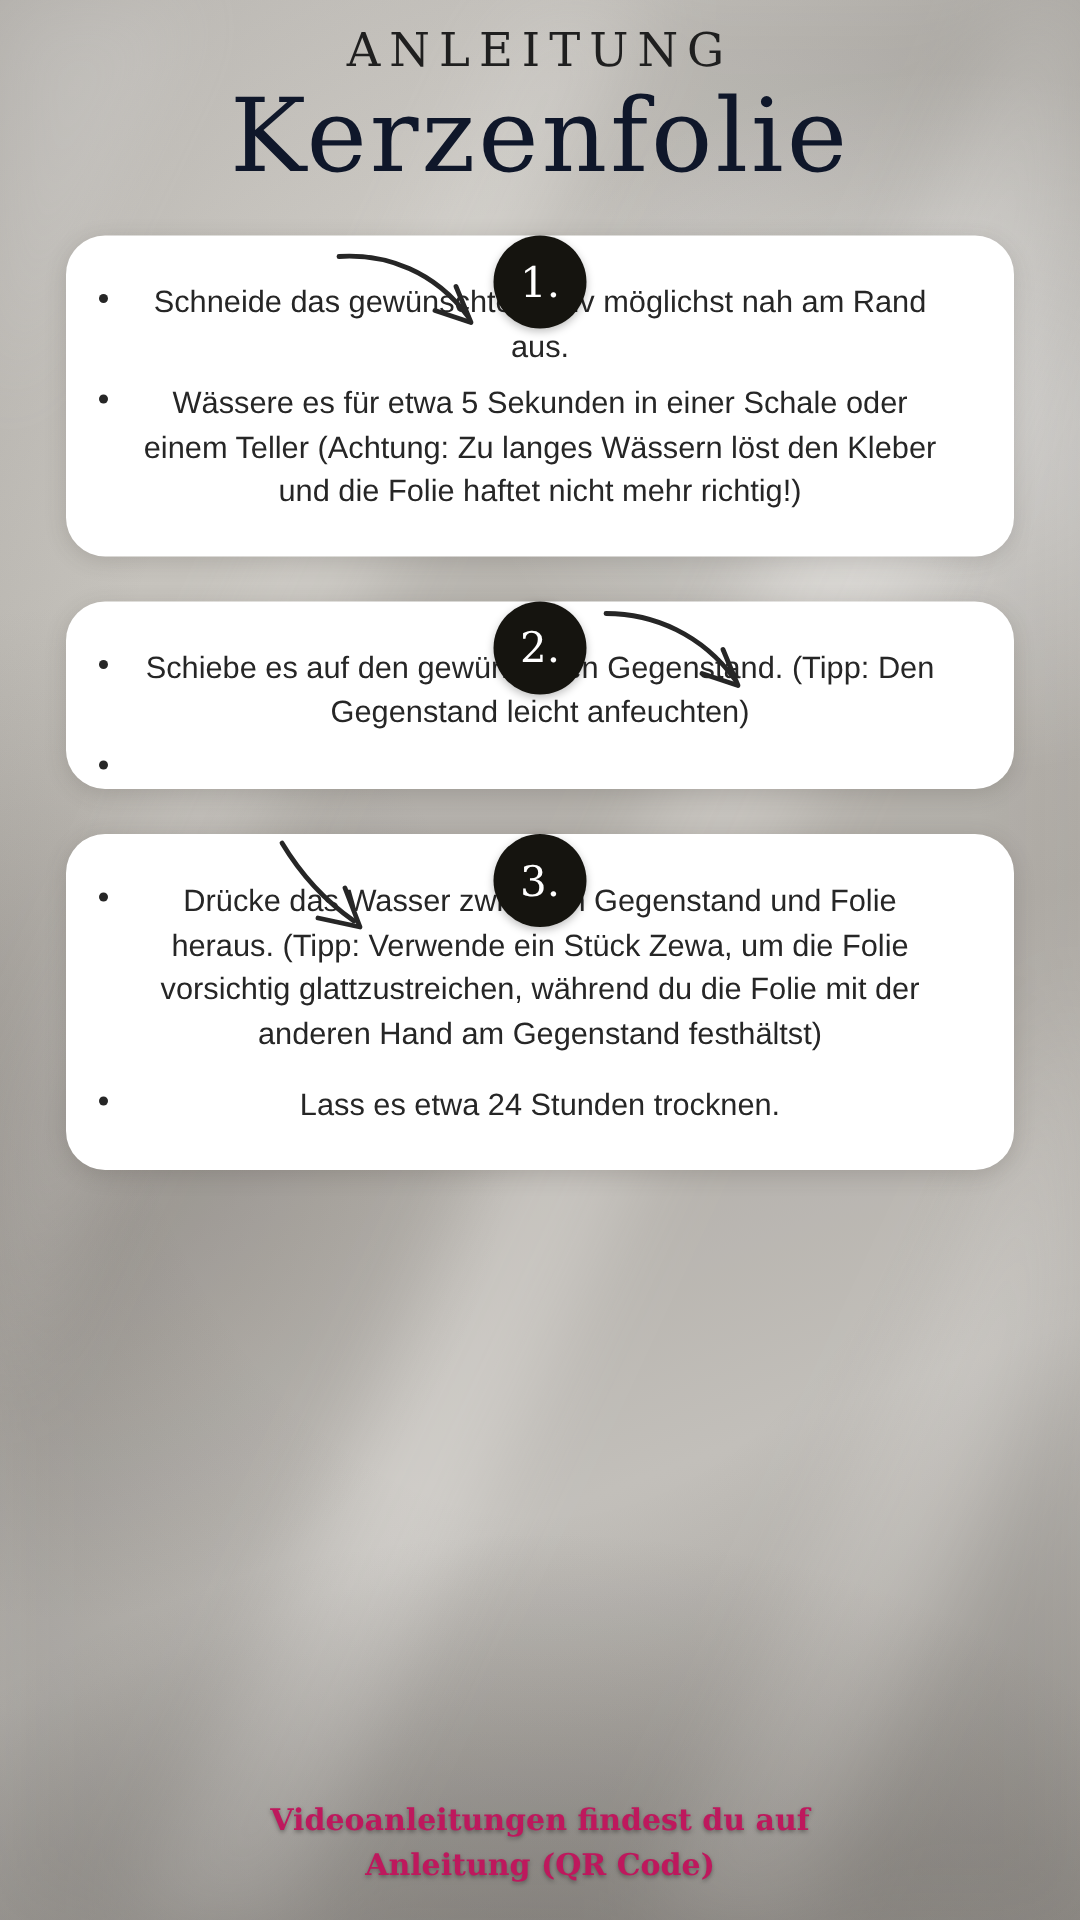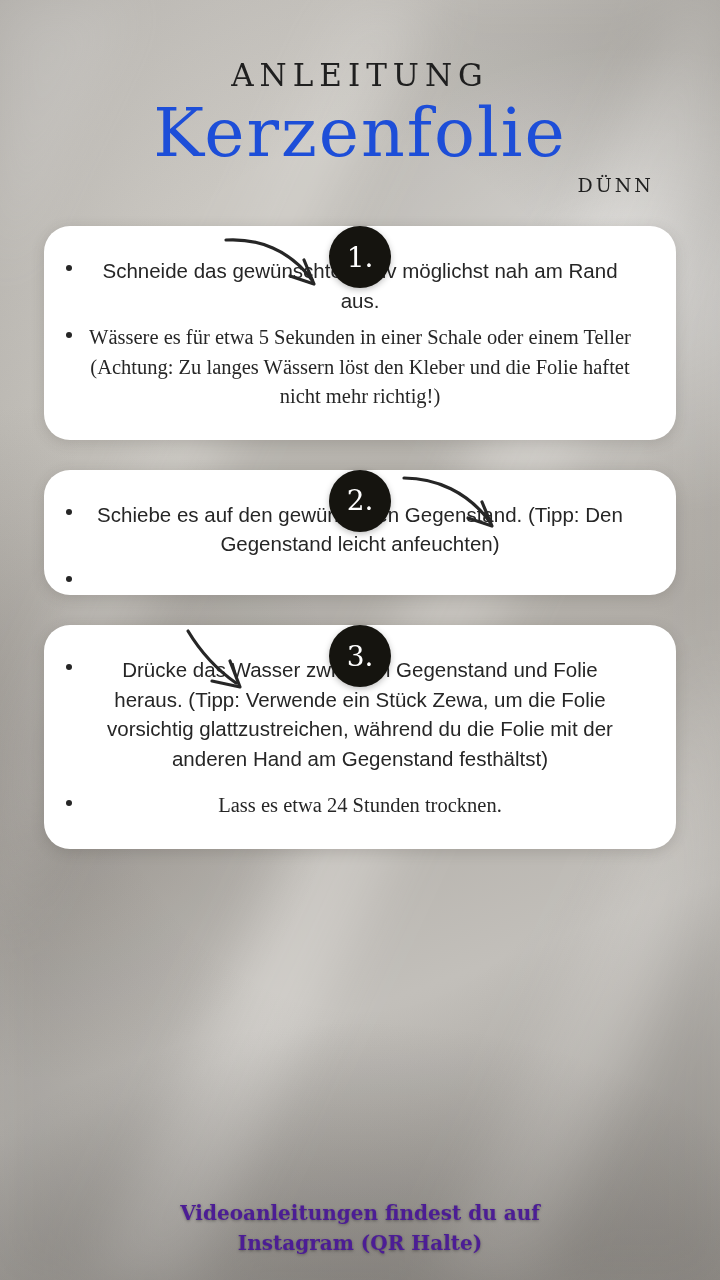--- a/index.html
+++ b/index.html
@@ -46,36 +46,36 @@
   .page {
     position: relative;
     width: 720px;
     height: 1280px;
     z-index: 2;
   }
 
   
   header {
     text-align: center;
-    padding-top: 57px;
+    padding-top: 16px;
   }
   .eyebrow {
     font-family: "DejaVu Serif", serif;
     font-size: 31px;
     letter-spacing: 6px;
     color: #1f1f1f;
     font-variant: small-caps;
     text-transform: uppercase;
   }
   .title {
     font-family: "DejaVu Serif", serif;
     font-size: 68px;
     line-height: 1.05;
     letter-spacing: 2px;
-    color: #1d4ed8;
+    color: #0f172a;
     margin-top: 4px;
     font-weight: 400;
   }
   .subtitle-wrap {
     text-align: right;
     padding-right: 66px;
     margin-top: 6px;
     font-family: "DejaVu Serif", serif;
     color: #1f1f1f;
   }
@@ -123,61 +123,60 @@
   .card ul { list-style: none; }
   .card li {
     position: relative;
     color: #262626;
     font-size: 20.5px;
     line-height: 1.44;
     text-align: center;
     padding: 0 16px;
     margin-bottom: 8px;
   }
-  .card li:last-child { margin-bottom: 0; font-family: Liberation Serif, serif; }
+  .card li:last-child { margin-bottom: 0; }
   .card li .dot {
     position: absolute;
     left: -4px;
     top: 9px;
     width: 6px;
     height: 6px;
     border-radius: 50%;
     background: #262626;
   }
 
   .arrow { position: absolute; z-index: 4; }
 
   
   .footer {
     position: absolute;
     left: 0;
     right: 0;
     bottom: 22px;
     text-align: center;
-    color: #4c1d95;
+    color: #be185d;
     font-family: "DejaVu Serif", serif;
     font-weight: bold;
     font-size: 20px;
     line-height: 1.5;
     text-shadow: 0 1px 3px rgba(0,0,0,0.35);
   }
 </style>
 </head>
 <body>
 
 <div class="bg"></div>
 <div class="bg-vignette"></div>
 
 <div class="page">
 
   <header>
     <div class="eyebrow">Anleitung</div>
     <div class="title">Kerzenfolie</div>
     <div class="subtitle-wrap">
-      <div class="sub1">Dünn</div>
     </div>
   </header>
 
   <div class="steps">
 
     <div class="step" style="margin-top:18px;">
       <svg class="arrow" style="left:218px; top:6px;" width="120" height="70" viewBox="0 0 120 70">
         <path d="M8 8 C 40 6, 72 18, 94 48" stroke="#262626" stroke-width="3.2" fill="none" stroke-linecap="round"></path>
         <path d="M72 44 L 96 52 L 86 28" stroke="#262626" stroke-width="3.2" fill="none" stroke-linecap="round" stroke-linejoin="round"></path>
       </svg>
@@ -232,16 +231,16 @@
             <span>Lass es etwa 24 Stunden trocknen.</span>
           </li>
         </ul>
       </div>
     </div>
 
   </div>
 
   <div class="footer">
     <div>Videoanleitungen findest du auf</div>
-    <div>Instagram (QR Halte)</div>
+    <div>Anleitung (QR Code)</div>
   </div>
 
 </div>
 
 </body></html>

